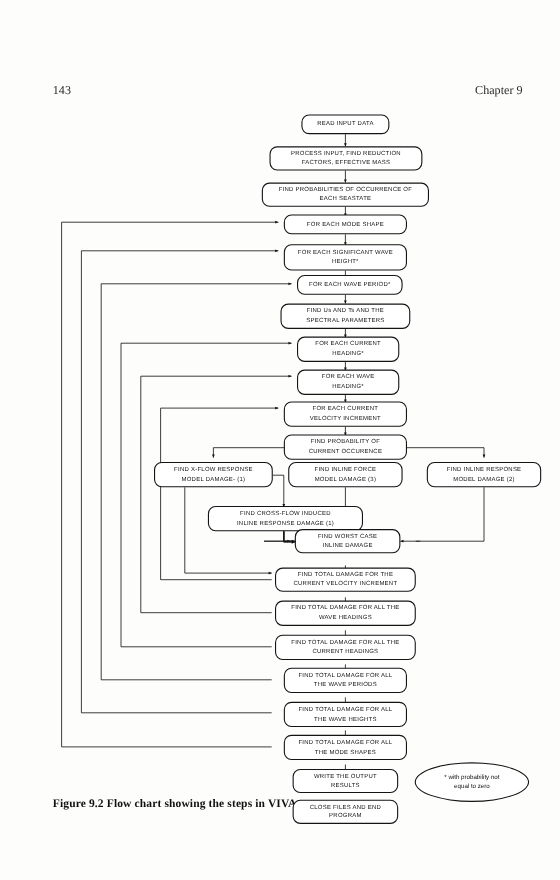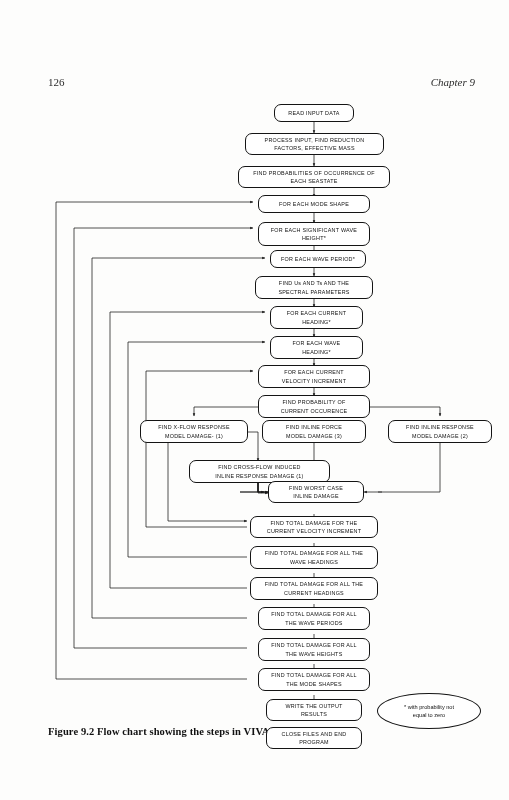--- a/index.html
+++ b/index.html
@@ -16,21 +16,21 @@
     background:#fdfdfc;
   }
   .hdr{
     position:absolute;
     top:76px;
     font-family:"Liberation Serif", serif;
     font-size:11px;
     color:#2b2b2b;
   }
   .hdr-left{left:48px;}
-  .hdr-right{right:34px;font-style:italic;}
+  .hdr-right{right:34px;}
   .caption{
     position:absolute;
     left:48px;top:726px;
     font-family:"Liberation Serif", serif;
     font-weight:bold;
     font-size:10.5px;
     color:#111;
     letter-spacing:.1px;
   }
   #chart{
@@ -72,21 +72,21 @@
   .note-ellipse span{display:block;white-space:pre-line;}
   svg{position:absolute;left:0;top:0;overflow:visible;}
   .ln{stroke:#151515;stroke-width:.75;fill:none;}
   .ar{fill:#151515;}
 </style>
 </head>
 <body>
 
 <div id="page">
 
-  <div class="hdr hdr-left">126</div>
+  <div class="hdr hdr-left">143</div>
   <div class="hdr hdr-right">Chapter 9</div>
 
   <svg id="chart" width="509" height="800">
     <defs>
       <marker id="ah" viewBox="0 0 8 8" refX="6.6" refY="4" markerWidth="5" markerHeight="5" orient="auto-start-reverse">
         <path d="M0.6,1.3 L7,4 L0.6,6.7 z" class="ar"></path>
       </marker>
     </defs>
 
     <g>

